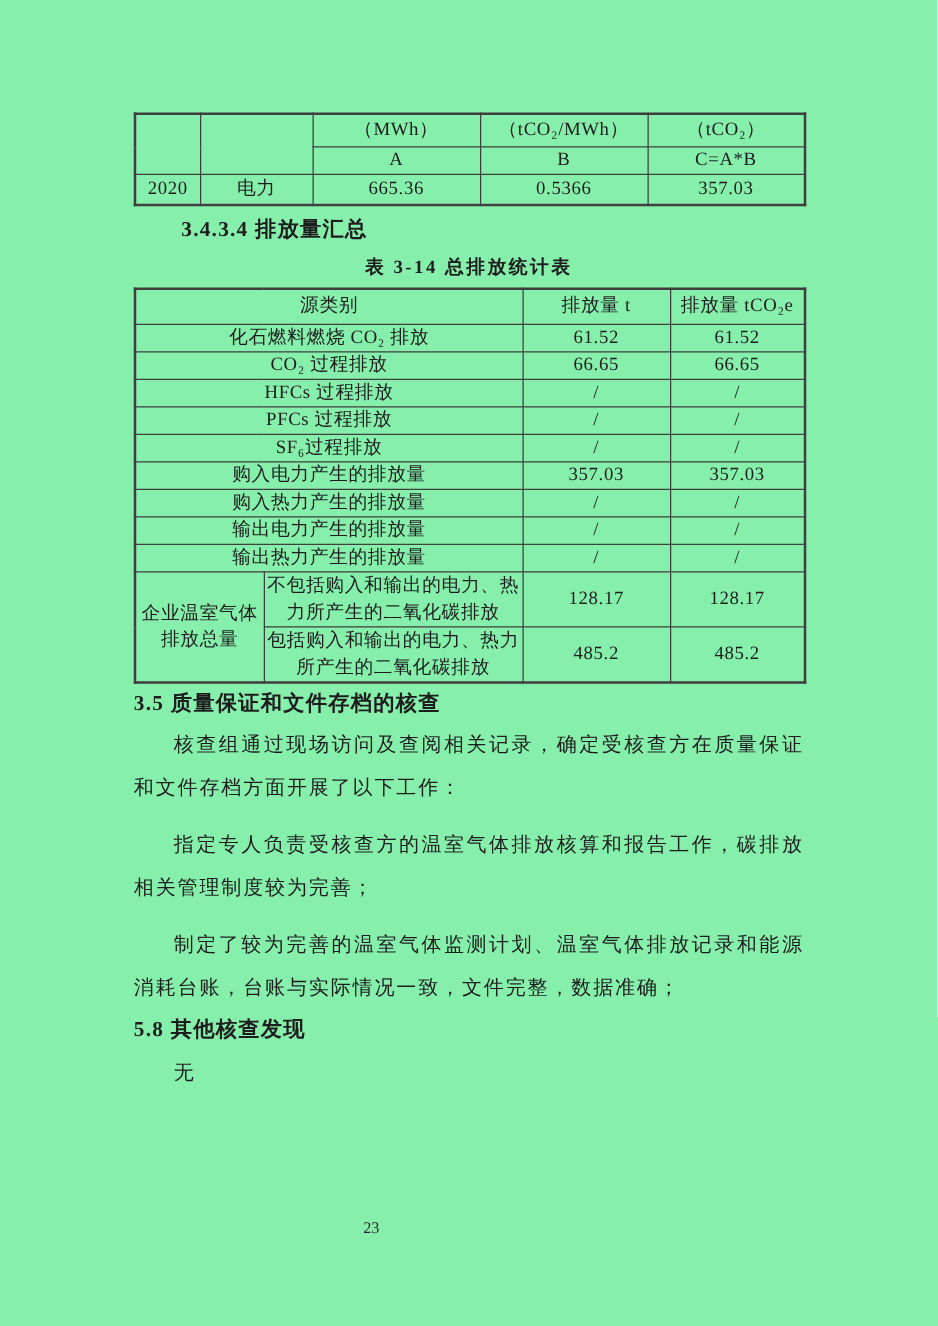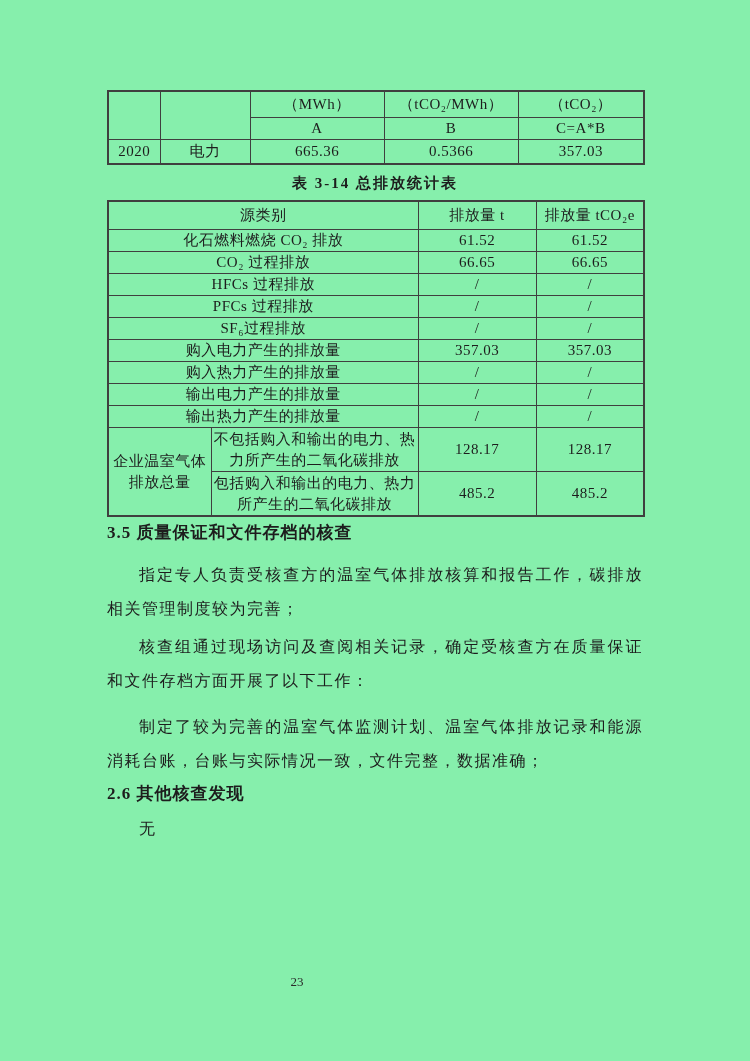--- a/index.html
+++ b/index.html
@@ -122,20 +122,21 @@
         <tr class="r3">
           <td>2020</td>
           <td>电力</td>
           <td>665.36</td>
           <td>0.5366</td>
           <td>357.03</td>
         </tr>
       </tbody>
     </table>
 
+    <div class="h-sub">3.4.3.4 排放量汇总</div>
 
     <div class="caption">表 3-14 总排放统计表</div>
 
     <table class="bordered t2">
       <colgroup>
         <col style="width:103px">
           <col style="width:207px">
           <col style="width:118px">
           <col style="width:108px">
       </colgroup>
@@ -199,23 +200,23 @@
         <tr class="row2">
           <td>包括购入和输出的电力、热力所产生的二氧化碳排放</td>
           <td>485.2</td>
           <td>485.2</td>
         </tr>
       </tbody>
     </table>
 
 
     <div class="h-sec">3.5 质量保证和文件存档的核查</div>
+    <p class="para">核查组通过现场访问及查阅相关记录，确定受核查方在质量保证和文件存档方面开展了以下工作：</p>
     <p class="para gap">指定专人负责受核查方的温室气体排放核算和报告工作，碳排放相关管理制度较为完善；</p>
-    <p class="para">核查组通过现场访问及查阅相关记录，确定受核查方在质量保证和文件存档方面开展了以下工作：</p>
     <p class="para gap">制定了较为完善的温室气体监测计划、温室气体排放记录和能源消耗台账，台账与实际情况一致，文件完整，数据准确；</p>
 
-    <div class="h-sec">2.6 其他核查发现</div>
+    <div class="h-sec">5.8 其他核查发现</div>
     <p class="none-text">无</p>
 
   </div>
 
   <div class="page-number">23</div>
 </div>
 
 </body></html>

